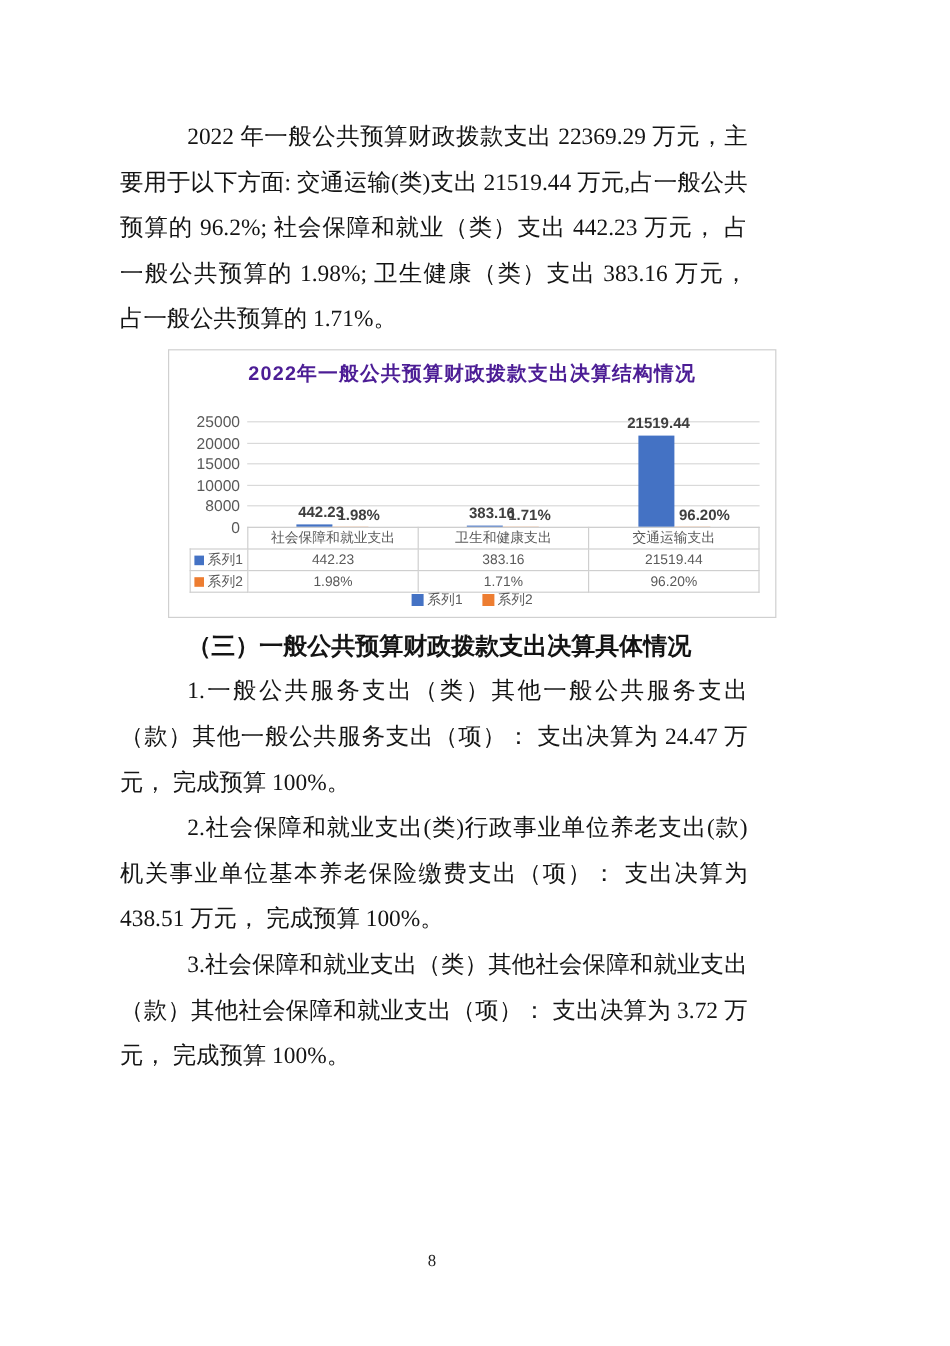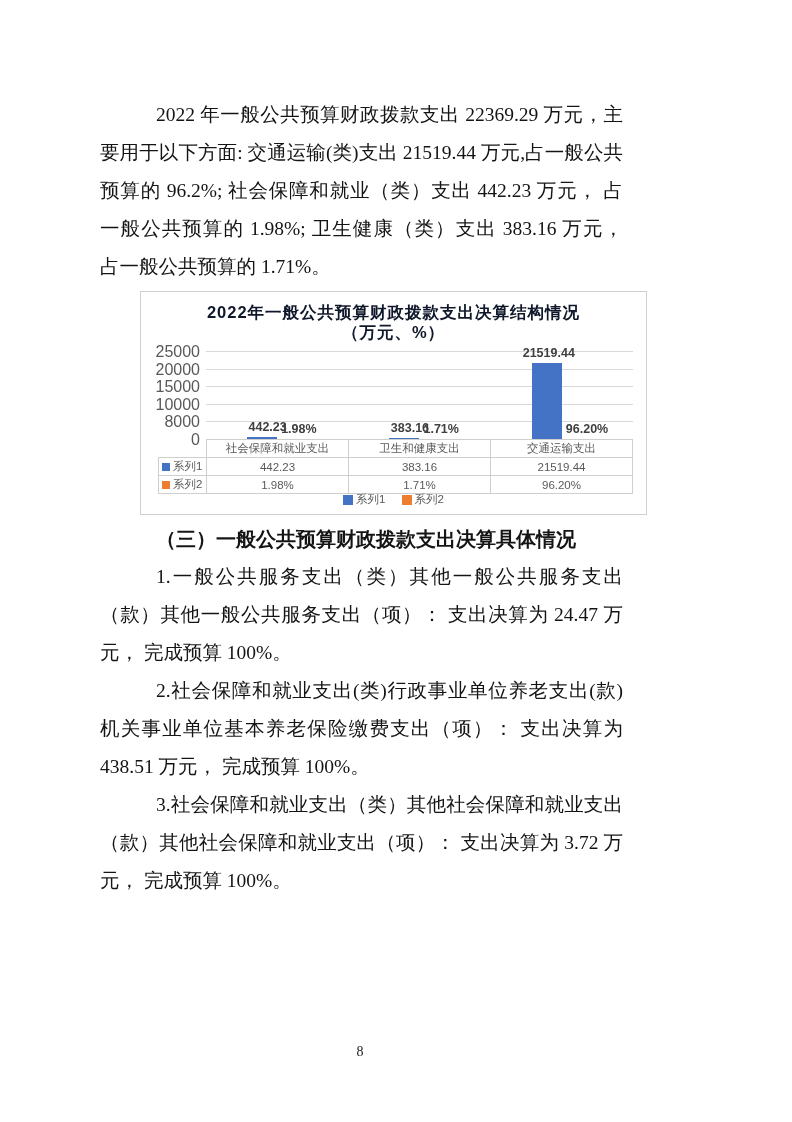--- a/index.html
+++ b/index.html
@@ -38,34 +38,34 @@
     background: #ffffff;
     box-sizing: border-box;
     font-family: "Liberation Sans", "DejaVu Sans", sans-serif;
   }
   .chart-title {
     padding-top: 10px;
     text-align: center;
     font-size: 16.5px;
     line-height: 20px;
     font-weight: 700;
-    color: #0f172a;
+    color: #4c1d95;
     letter-spacing: 1px;
   }
   .plot-row {
     position: absolute;
     top: 59px; left: 17px; right: 13px;
     height: 88px;
     display: flex;
   }
   .y-labels { width: 48px; position: relative; }
   .y-tick {
     position: absolute;
     right: 6px;
-    font-size: 16px;
+    font-size: 13px;
     color: #595959;
     line-height: 13px;
     white-space: nowrap;
   }
   .plot { flex: 1; position: relative; }
   .gridline {
     position: absolute; left: 0; right: 0;
     height: 1px; background: #d9d9d9;
   }
   .cols { position: absolute; top: 0; left: 0; right: 0; bottom: 0; display: flex; }
@@ -138,21 +138,20 @@
 </head>
 <body>
 
 <div class="page">
 
   <p class="body-text">2022 年一般公共预算财政拨款支出 22369.29 万元，主要用于以下方面: 交通运输(类)支出 21519.44 万元,占一般公共预算的 96.2%; 社会保障和就业（类）支出 442.23 万元， 占一般公共预算的 1.98%; 卫生健康（类）支出 383.16 万元， 占一般公共预算的 1.71%。</p>
 
   <div class="chart-box">
     <div class="chart-title">
       <div>2022年一般公共预算财政拨款支出决算结构情况</div>
-      <div>（万元、%）</div>
     </div>
 
     <div class="plot-row">
       <div class="y-labels">
         <div class="y-tick" style="top:-6px">25000</div>
         <div class="y-tick" style="top:calc(20% - 6px)">20000</div>
         <div class="y-tick" style="top:calc(40% - 6px)">15000</div>
         <div class="y-tick" style="top:calc(60% - 6px)">10000</div>
         <div class="y-tick" style="top:calc(80% - 6px)">8000</div>
         <div class="y-tick" style="top:calc(100% - 6px)">0</div>

